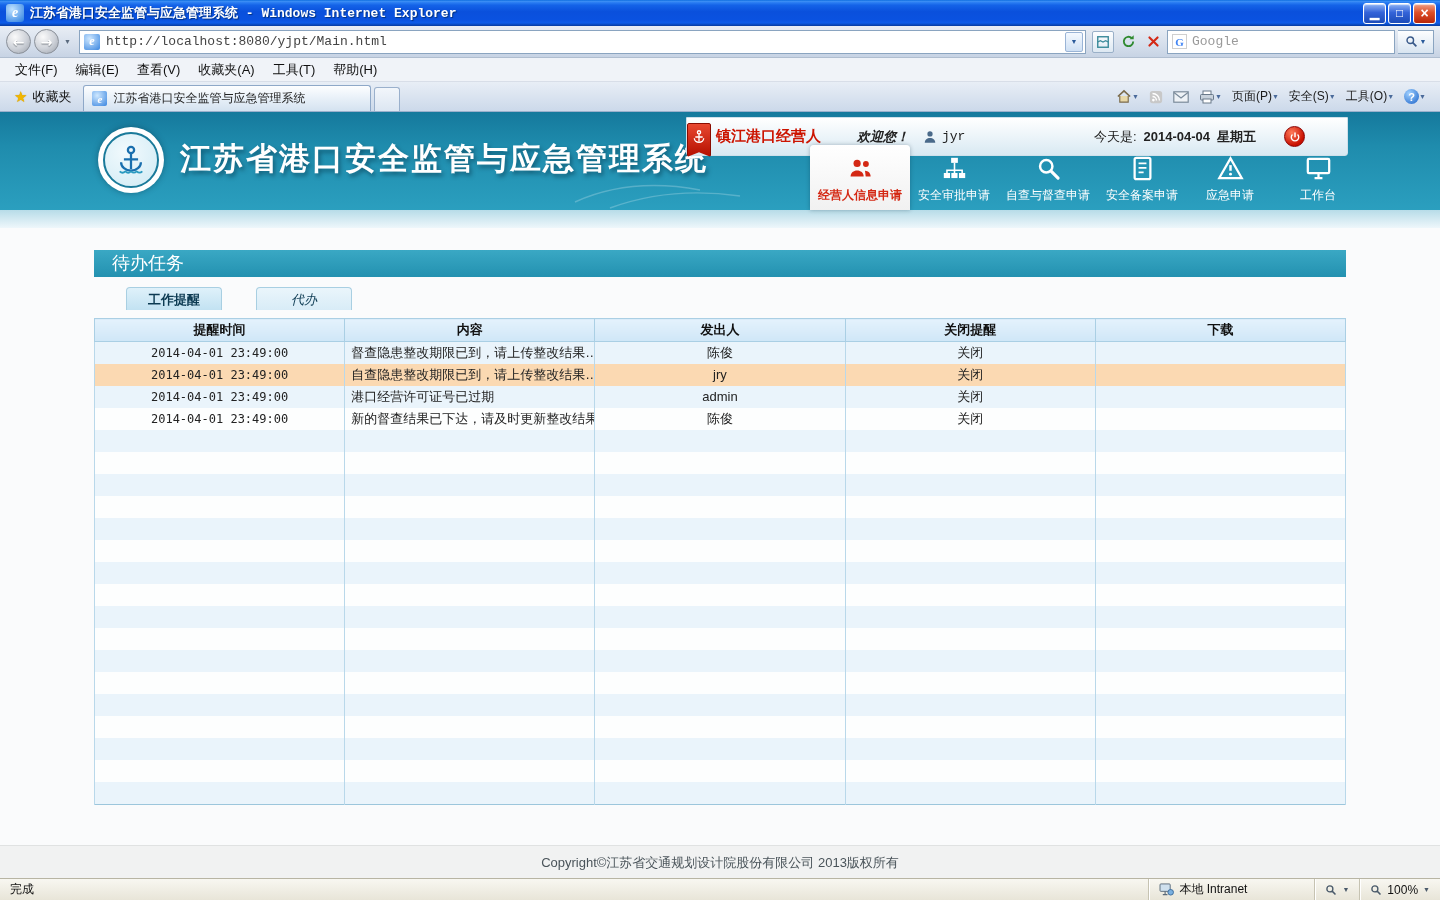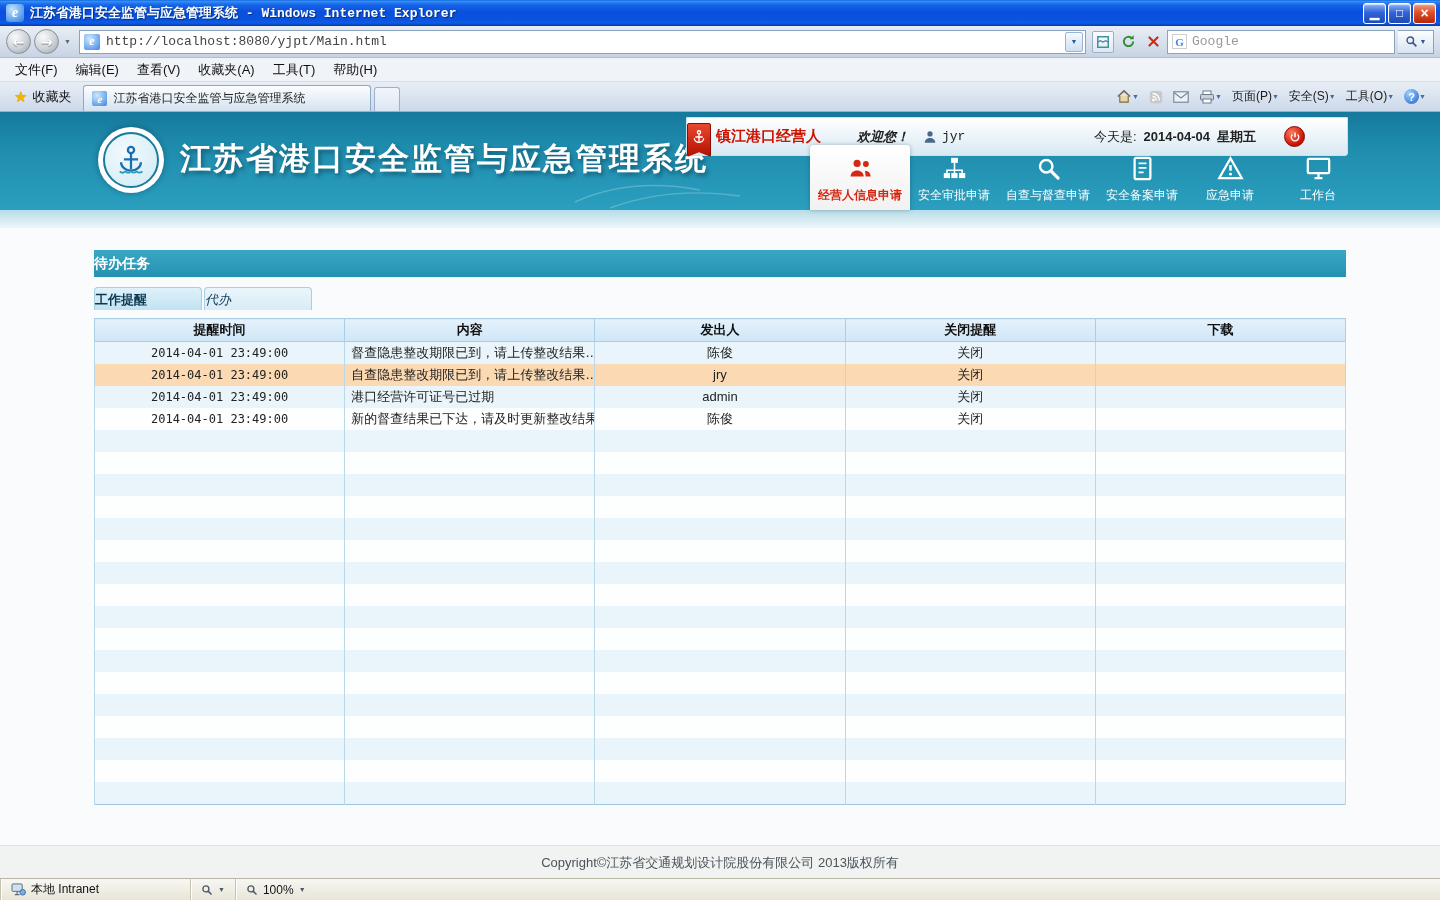--- a/index.html
+++ b/index.html
@@ -135,26 +135,26 @@
     color:#fff; font-size:12px; white-space:nowrap; }
   .nav-item svg { display:block; }
   .nav-item.active { background:linear-gradient(180deg,#ffffff,#f1f1f1);
     color:#d42814; border-radius:4px 4px 0 0; padding-top:10px; min-width:100px;
     box-shadow:0 0 4px rgba(0,30,50,.3); font-weight:bold; }
 
   .sub-strip { height:18px; background:linear-gradient(180deg,#b7dce8,#eef7fb); }
 
   
   .content { padding:22px 94px 0; }
-  .panel-bar { height:27px; line-height:27px; 
+  .panel-bar { height:27px; line-height:27px; padding-left:18px;
     background:linear-gradient(180deg,#3aa8c4,#2391b0); color:#fff;
-    font-size:14px; font-weight:bold; }
+    font-size:18px; font-weight:normal; }
   .page-tabs { margin-top:10px; display:flex; gap:2px; }
-  .ptab { width:108px; height:23px; line-height:23px; text-align:left; font-size:13px;
-    border:1px solid #a8cfe2; border-bottom:none; border-radius:4px 4px 0 0; color:#0c3a52; }
+  .ptab { width:96px; height:23px; line-height:23px; text-align:center; font-size:13px;
+    border:1px solid #a8cfe2; border-bottom:none; border-radius:4px 4px 0 0; color:#0c3a52;margin-left:32px; }
   .ptab.active { background:linear-gradient(180deg,#dff1fa,#c2e2f2); font-weight:bold; }
   .ptab.inactive { background:linear-gradient(180deg,#eaf5fb,#d8ecf7);font-style:italic; }
 
   table.tasks { width:100%; margin-top:8px; border-collapse:collapse; border:1px solid #9cc6dc;
     font-size:13px; table-layout:fixed; }
   table.tasks col { width:20%; }
   table.tasks th { height:23px; background:linear-gradient(180deg,#e4f2fc,#cfe7f7);
     border:1px solid #aacfe4; font-size:13px; font-weight:bold; color:#111; }
   table.tasks td { height:22px; line-height:22px; border-left:1px solid #b9d8ea; border-right:1px solid #b9d8ea;
     text-align:center; overflow:hidden; white-space:nowrap; color:#222; }
@@ -170,21 +170,21 @@
     color:#4a545a; font-size:13px; }
 
   
   .statusbar { position:absolute; left:0; right:0; bottom:0; height:22px;
     background:linear-gradient(180deg,#f8f7f1,#e8e5d8); border-top:1px solid #b8b5a4;
     display:flex; align-items:center; font:12px "Liberation Sans",sans-serif; color:#111; }
   .status-left { padding-left:10px; flex:1; }
   .status-sect { height:100%; display:flex; align-items:center; gap:5px; padding:0 10px;
     border-left:1px solid #c6c3b2; box-shadow:inset 1px 0 0 #fff; }
   .status-sect .dd { font-size:7px; color:#4a5a6a; }
-  .zone-sect { width:190px; }
+  .zone-sect { width:166px; }
 </style>
 </head>
 <body>
 
 <div class="window">
 
   <div class="titlebar">
     <div class="ie-logo">
         <span>e</span>
       </div>
@@ -596,20 +596,21 @@
               <td>&nbsp;</td>
             </tr>
           </tbody>
       </table>
     </div>
 
     <div class="page-footer">Copyright©江苏省交通规划设计院股份有限公司 2013版权所有</div>
   </div>
 
   <div class="statusbar">
+    <div class="status-left">完成</div>
     <div class="status-sect zone-sect">
       <svg width="15" height="13" viewBox="0 0 16 14">
         <rect x="1" y="1" width="11" height="8" rx="1" fill="#cfe0ee" stroke="#5a6a7a"></rect>
         <path d="M4 12.5 h5 M6.5 9 v3.5" stroke="#5a6a7a" stroke-width="1.2"></path>
         <circle cx="12.5" cy="10" r="3" fill="#7ab0e0" stroke="#3a6a9a"></circle>
       </svg>
       <span>本地 Intranet</span>
     </div>
     <div class="status-sect">
       <svg width="12" height="12" viewBox="0 0 16 16">

